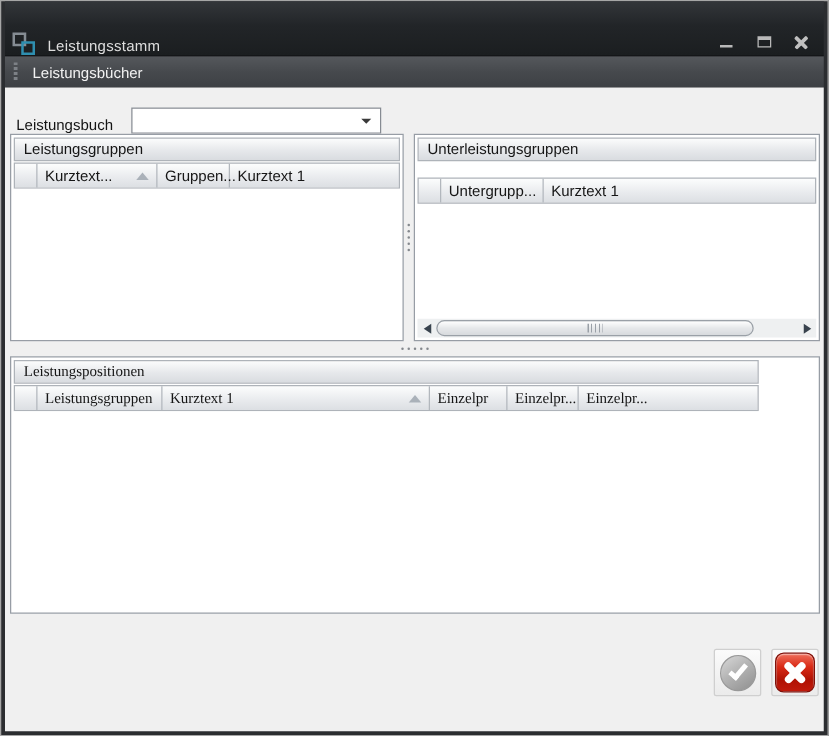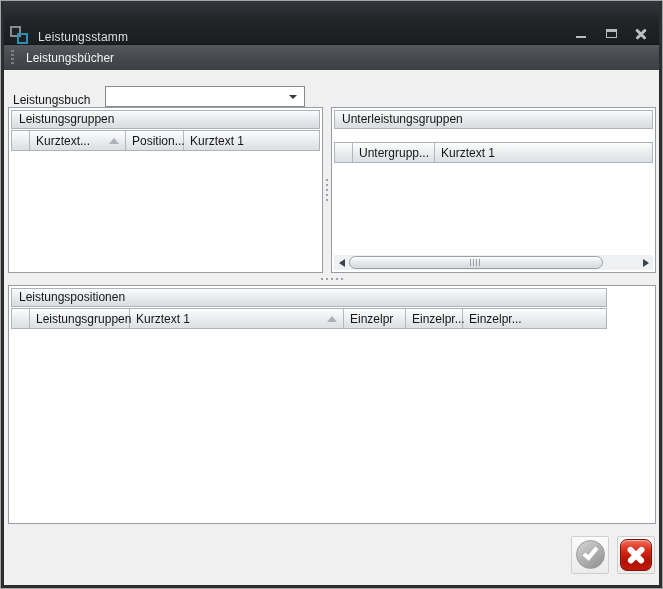--- a/index.html
+++ b/index.html
@@ -41,21 +41,21 @@
   .combobox { width:200px; height:21px; background:#fff; border:1px solid #868b92;
               display:flex; align-items:center; }
   .combo-value { flex:1; padding-left:4px; }
   .combo-arrow { width:0; height:0; border-left:4px solid transparent; border-right:4px solid transparent;
                  border-top:4px solid #3a3a3a; margin-right:7px; }
 
   .top-row { height:166px; display:flex; margin:0 3px 0 4px; }
   .panel { background:#fff; border:1px solid #979da5; padding:2px; display:flex; flex-direction:column; }
   .panel-left { width:315px; }
   .panel-right { flex:1;gap:12px; }
-  .panel-bottom { height:239px; margin:0 3px 0 4px; }
+  .panel-bottom { height:206px; margin:0 3px 0 4px;font-family:Liberation Serif, serif; }
 
   .group-hd { height:19px; line-height:17px; padding-left:7px; border:1px solid #aeb3b9;
               background:linear-gradient(180deg,#fbfcfc 0%, #e6e8eb 55%, #d9dce0 100%); color:#161616; }
   .cols { display:flex; height:21px; border:1px solid #aeb3b9; margin-top:1px;
           background:linear-gradient(180deg,#fcfdfd 0%, #e8eaed 60%, #dcdfe3 100%); }
   .cell { display:flex; align-items:center; padding:0 6px; border-right:1px solid #b2b7bd; color:#161616; }
   .cell.ind { width:18px; padding:0; }
   .cell.grow { flex:1; border-right:none; }
   .sort-asc { width:0; height:0; border-left:5px solid transparent; border-right:5px solid transparent;
               border-bottom:6px solid #aab1b9; margin-left:auto; }
@@ -144,21 +144,21 @@
 
       <div class="panel panel-left">
         <div class="group-hd">Leistungsgruppen</div>
         <div class="cols">
           <div class="cell ind"></div>
           <div class="cell" style="width:96px">
             <span>Kurztext...</span>
             <span class="sort-asc"></span>
           </div>
           <div class="cell" style="width:58px">
-            <span>Position...</span>
+            <span>Gruppen...</span>
           </div>
           <div class="cell grow">
             <span>Kurztext 1</span>
           </div>
         </div>
         <div class="grid-body"></div>
       </div>
 
       <div class="vsplit">
         <span class="dot"></span>

